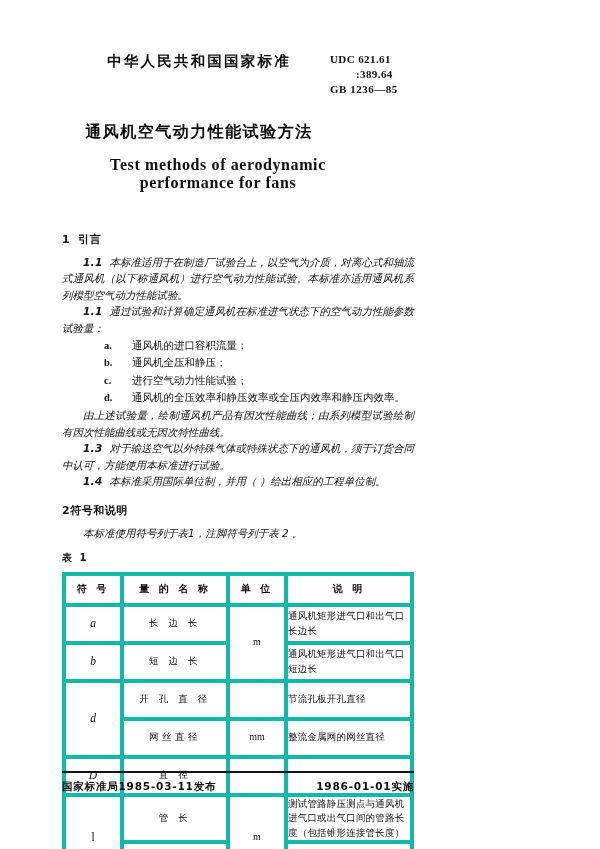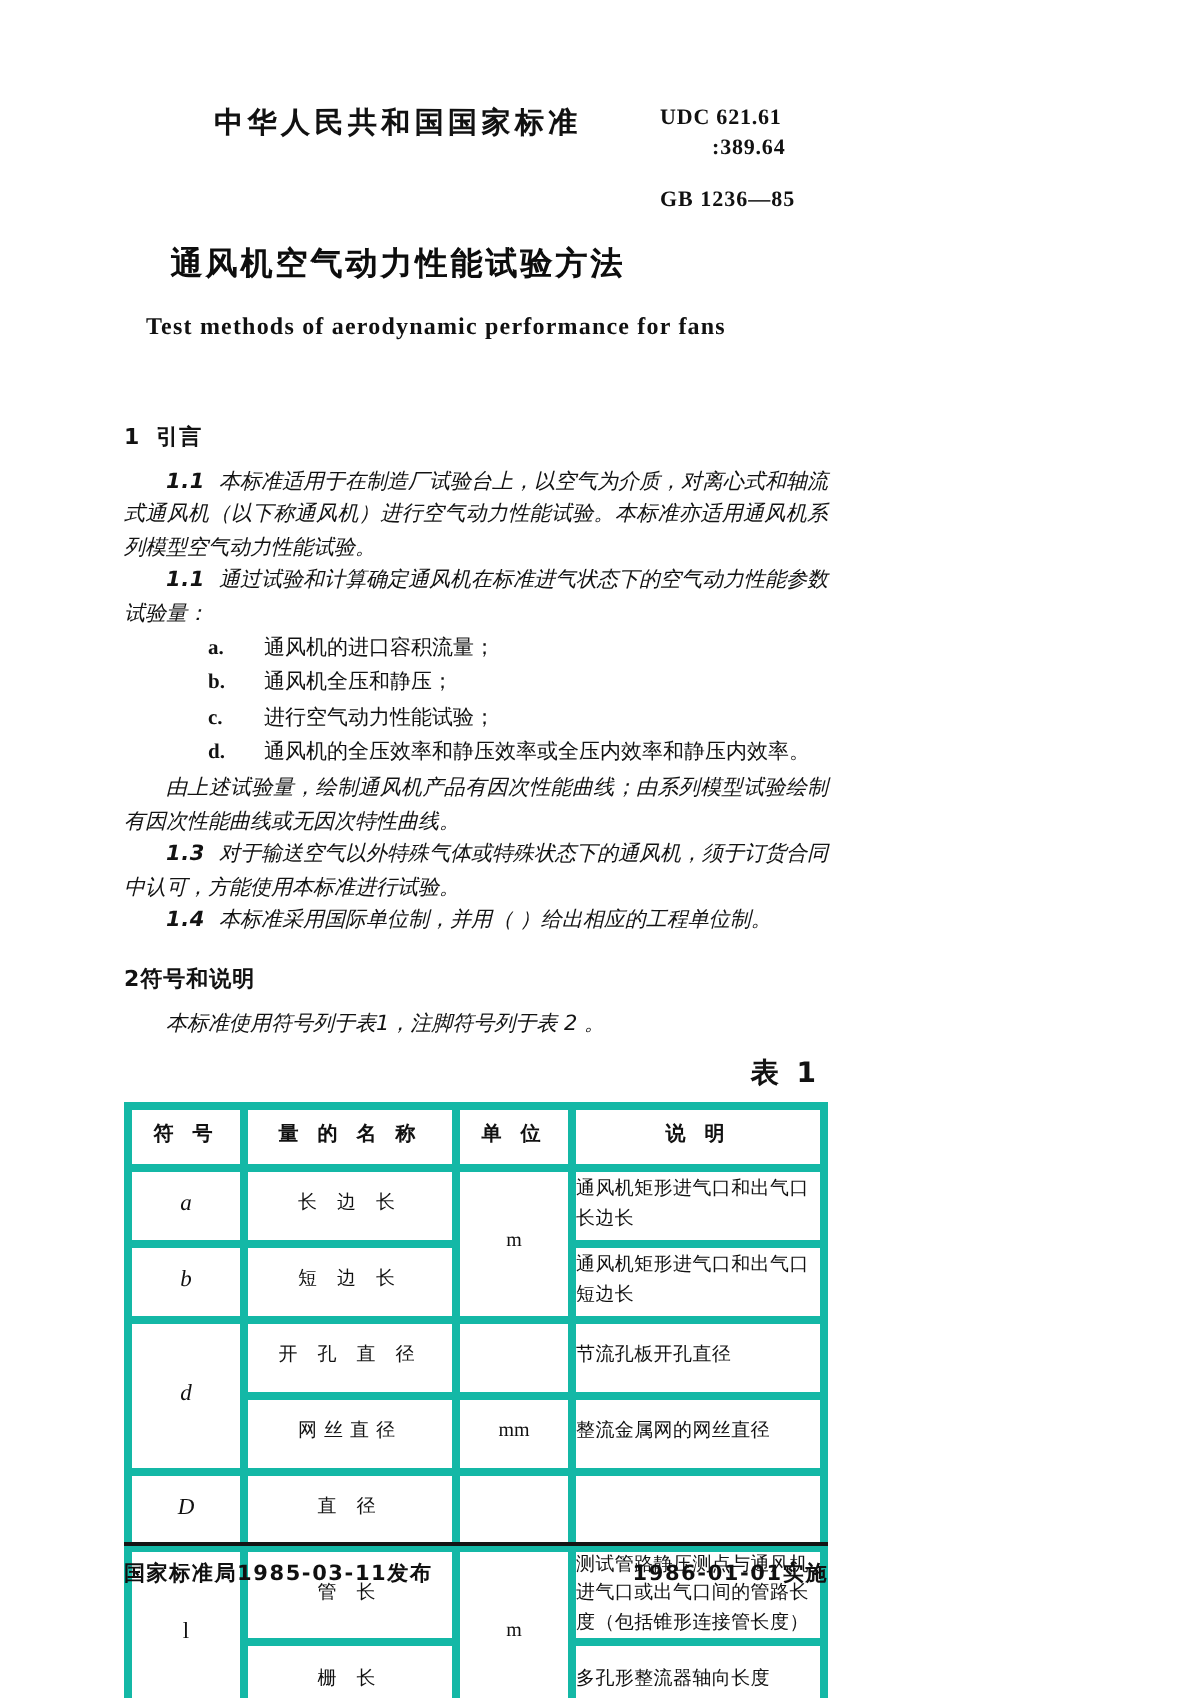--- a/index.html
+++ b/index.html
@@ -48,40 +48,40 @@
     font-family: "Liberation Serif", "DejaVu Serif", serif;
     font-weight: bold;
     font-size: 11px;
     color: #111;
     line-height: 1.35;
     width: 84px;
   }
   .codes .udc-line1 { letter-spacing: 0.4px; white-space: nowrap; }
   .codes .udc-line2 { letter-spacing: 0.4px; padding-left: 26px; white-space: nowrap; }
   .codes .gb-line {
-    margin-top: 11px;
+    margin-top: 0;
     letter-spacing: 0.5px;
     white-space: nowrap;
   }
 
   .doc-title {
     text-align: center;
     font-family: "DejaVu Sans", "Liberation Sans", sans-serif;
     font-weight: bold;
     font-size: 16px;
     letter-spacing: 1.5px;
     margin: 14px 0 0 0;
     padding-right: 78px;
     color: #0d0d0d;
   }
   .doc-subtitle {
     text-align: center;
     font-family: "Liberation Serif", "DejaVu Serif", serif;
     font-weight: bold;
-    font-size: 12px;
+    font-size: 16px;
     letter-spacing: 0.6px;
     margin: 13px 0 0 0;
     padding-right: 40px;
     color: #111;
   }
 
   
   .body-block {
     margin-top: 40px;
     font-family: "DejaVu Sans", "Liberation Sans", sans-serif;
@@ -124,24 +124,24 @@
   .item .lbl {
     font-weight: bold;
     display: inline-block;
     width: 28px;
     font-family: "Liberation Serif", "DejaVu Serif", serif;
   }
   .note-line { padding-left: 21px; }
 
   
   .tbl-caption {
-    text-align: right;
-    font-family: "DejaVu Sans", "Liberation Sans", sans-serif;
-    font-weight: bold;
-    font-size: 14px;
+    text-align: left;
+    font-family: "DejaVu Sans", "Liberation Sans", sans-serif;
+    font-weight: bold;
+    font-size: 10px;
     letter-spacing: 2px;
     margin: 9px 0 5px 0;
     padding-right: 4px;
   }
 
   
   table.symtab {
     width: 100%;
     border-collapse: collapse;
     table-layout: fixed;

